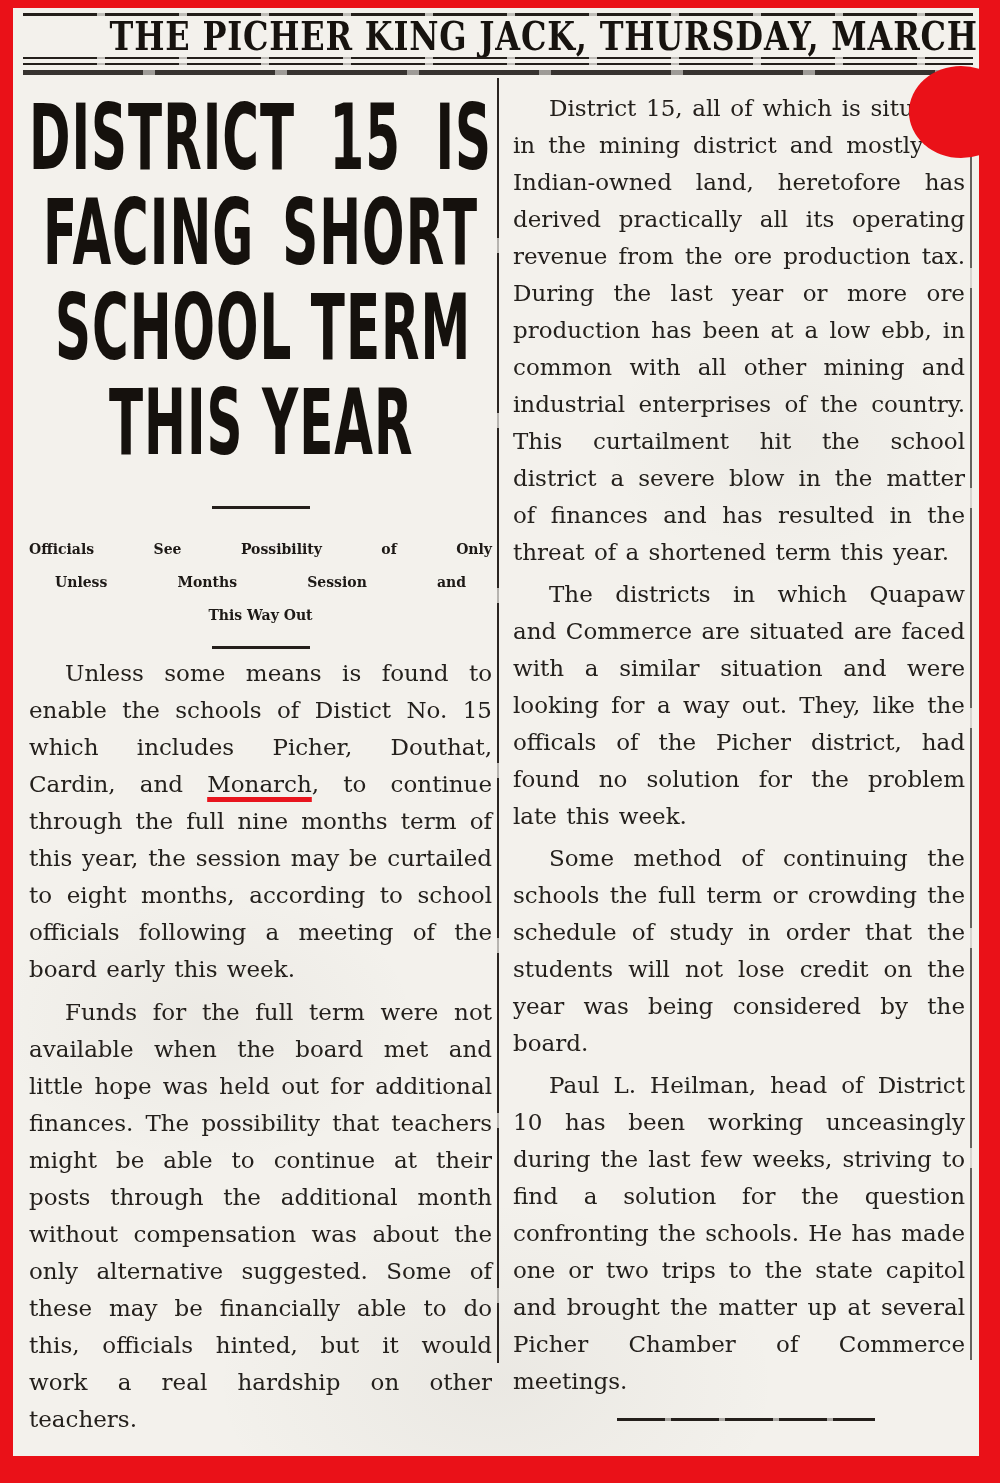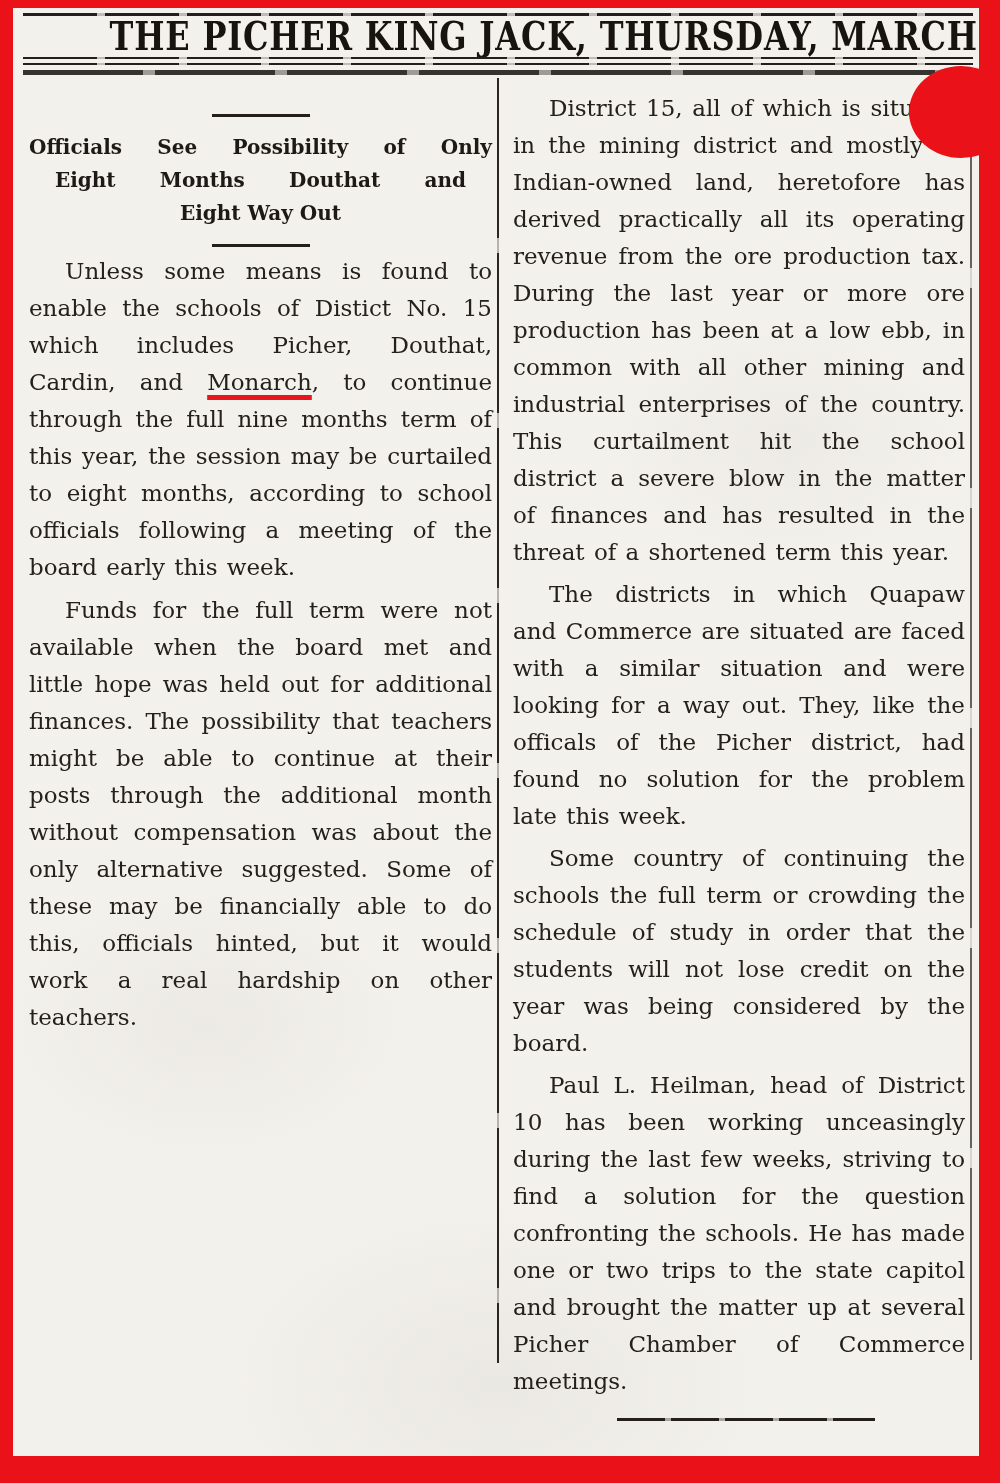--- a/index.html
+++ b/index.html
@@ -70,23 +70,23 @@
   }
   .headline-line.inset1{padding:0 14px;}
   .headline-line.inset2{padding:0 26px;}
   .headline-line.inset3{padding:0 80px;}
   .short-rule{
     width:98px;height:3px;margin:34px auto 0;
     background:#241f1b;
   }
   .short-rule.second{margin-top:14px;}
   .subhead{
-    margin-top:14px;
+    margin-top:24px;
     font-family:"DejaVu Serif", serif;
-    font-weight:bold;font-size:20px;line-height:33px;
+    font-weight:bold;font-size:14px;line-height:33px;
     color:#1d1916;
   }
   .subhead-line.justify{text-align:justify;text-align-last:justify;white-space:nowrap;}
   .subhead-line.pad{padding:0 26px;}
   .subhead-line.center{text-align:center;}
   
   .body-para{
     margin:6px 0 0;
     font-family:"DejaVu Serif", serif;
     font-size:23px;line-height:37px;
@@ -123,38 +123,44 @@
     <div class="mast-rule top"></div>
     <div class="mast-title">THE PICHER KING JACK, THURSDAY, MARCH 10, 1932</div>
     <div class="mast-rule a"></div>
     <div class="mast-rule b"></div>
     <div class="mast-rule heavy"></div>
 
     <div class="col-divider"></div>
     <div class="edge-rule"></div>
 
     <div class="left-col">
+      <div class="headline">
+        <div class="headline-line">DISTRICT 15 IS</div>
+        <div class="headline-line inset1">FACING SHORT</div>
+        <div class="headline-line inset2">SCHOOL TERM</div>
+        <div class="headline-line inset3">THIS YEAR</div>
+      </div>
 
       <div class="short-rule"></div>
 
       <div class="subhead">
         <div class="subhead-line justify">Officials See Possibility of Only</div>
-        <div class="subhead-line justify pad">Eight Months Douthat and</div>
-        <div class="subhead-line center">Eight Way Out</div>
+        <div class="subhead-line justify pad">Unless Months Session and</div>
+        <div class="subhead-line center">This Way Out</div>
       </div>
 
       <div class="short-rule second"></div>
 
       <p class="body-para first"><span>Unless some means is found to enable the schools of Distict No. 15 which includes Picher, Douthat, Cardin, and </span><span class="red-underline">Monarch</span><span>, to continue through the full nine months term of this year, the session may be curtailed to eight months, according to school officials following a meeting of the board early this week.</span></p>
 
       <p class="body-para">Funds for the full term were not available when the board met and little hope was held out for additional finances. The possibility that teachers might be able to continue at their posts through the additional month without compensation was about the only alternative suggested. Some of these may be financially able to do this, officials hinted, but it would work a real hardship on other teachers.</p>
     </div>
 
     <div class="right-col">
       <p class="body-para">District 15, all of which is situated in the mining district and mostly on Indian-owned land, heretofore has derived practically all its operating revenue from the ore production tax. During the last year or more ore production has been at a low ebb, in common with all other mining and industrial enterprises of the country. This curtailment hit the school district a severe blow in the matter of finances and has resulted in the threat of a shortened term this year.</p>
       <p class="body-para">The districts in which Quapaw and Commerce are situated are faced with a similar situation and were looking for a way out. They, like the officals of the Picher district, had found no solution for the problem late this week.</p>
-      <p class="body-para">Some country of continuing the schools the full term or crowding the schedule of study in order that the students will not lose credit on the year was being considered by the board.</p>
+      <p class="body-para">Some method of continuing the schools the full term or crowding the schedule of study in order that the students will not lose credit on the year was being considered by the board.</p>
       <p class="body-para">Paul L. Heilman, head of District 10 has been working unceasingly during the last few weeks, striving to find a solution for the question confronting the schools. He has made one or two trips to the state capitol and brought the matter up at several Picher Chamber of Commerce meetings.</p>
       <div class="end-rule"></div>
     </div>
 
   </div>
 </div>
 
 </body></html>

